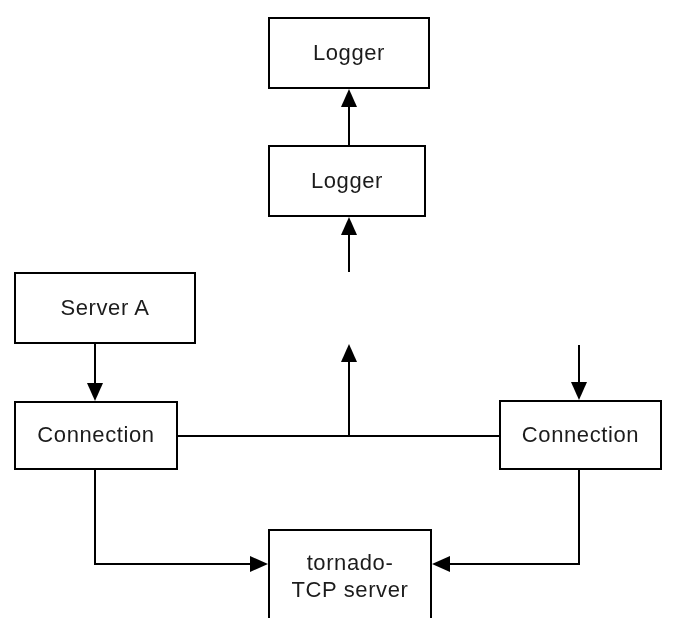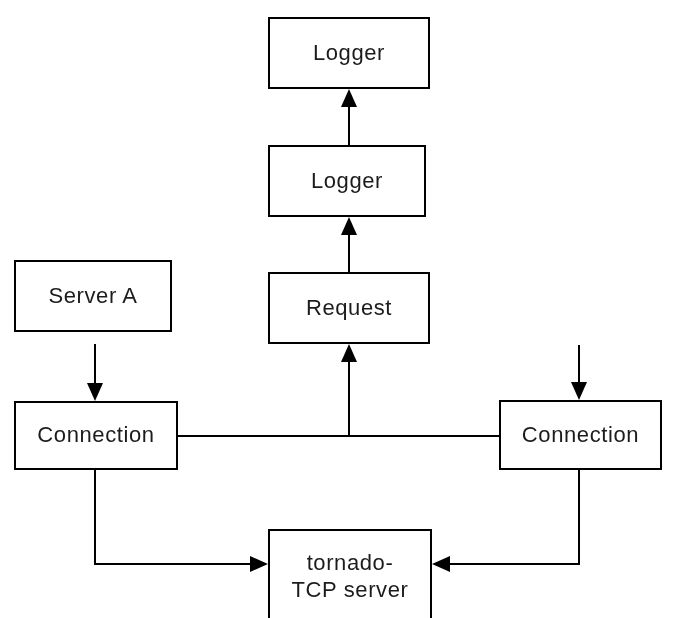--- a/index.html
+++ b/index.html
@@ -73,25 +73,22 @@
 <div class="canvas">
 
   <div class="node" style="left:268px;top:17px;width:162px;height:72px">
     <span class="lbl">Logger</span>
   </div>
 
   <div class="node" style="left:268px;top:145px;width:158px;height:72px">
     <span class="lbl">Logger</span>
   </div>
 
-  <div class="node" style="left:268px;top:272px;width:162px;height:72px">
-    <span class="lbl">Request</span>
-  </div>
 
-  <div class="node" style="left:14px;top:260px;width:158px;height:72px">
+  <div class="node" style="left:14px;top:272px;width:182px;height:72px">
     <span class="lbl">Server A</span>
   </div>
 
 
   <div class="node" style="left:14px;top:401px;width:164px;height:69px">
     <span class="lbl">Connection</span>
   </div>
 
   <div class="node" style="left:499px;top:400px;width:163px;height:70px">
     <span class="lbl">Connection</span>

